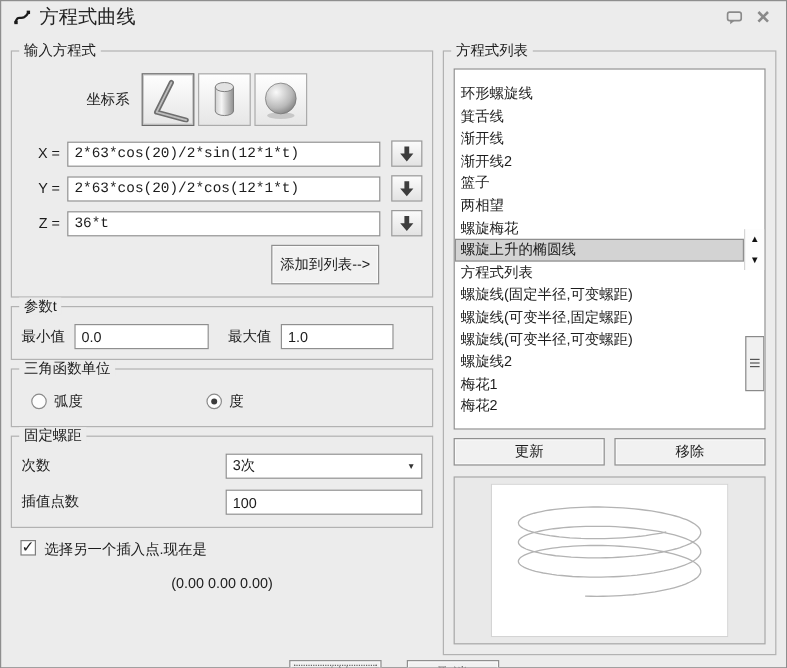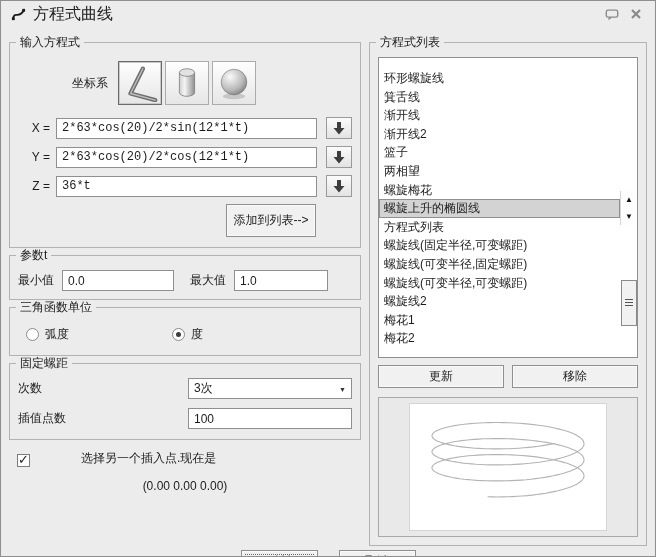--- a/index.html
+++ b/index.html
@@ -56,21 +56,21 @@
   .radio-opt2 { margin-left:103px; display:flex; align-items:center; }
 
   
   .curve-row { display:flex; align-items:center; margin-bottom:9px; }
   .curve-row:last-child { margin-bottom:2px; }
   .curve-label { width:170px; flex:0 0 auto; }
   .combo { flex:1; position:relative; padding-right:28px; cursor:default; }
   .combo .caret { position:absolute; right:5px; top:7px; font-size:7px; color:#333; }
 
   
-  .chk-row { display:flex; align-items:flex-end; margin:10px 0 0 8px;gap:44px; }
+  .chk-row { display:flex; align-items:flex-start; margin:10px 0 0 8px; }
   .checkbox { width:13px; height:13px; border:1px solid #7c7c7c; background:#fdfdfd; margin-right:7px; position:relative; flex:0 0 auto; cursor:default; }
   .checkbox.checked::after { content:"✓"; position:absolute; left:0px; top:-3px; font-size:13px; font-weight:bold; color:#222; }
   .coords-text { text-align:center; margin-top:12px; }
 
   
   .list-group { flex:1; display:flex; flex-direction:column; margin-top:7px; }
   .listbox { height:301px; background:#fff; border:1px solid #8f8f8f; display:flex; overflow:hidden;align-items:center; }
   .list-items { flex:1; padding-top:2px; overflow:hidden; }
   .list-item { height:18.6px; line-height:18.6px; padding-left:5px; white-space:nowrap; cursor:default; }
   .list-item.selected { background:#d3d3d3; outline:1px solid #8f8f8f; outline-offset:-1px; }

